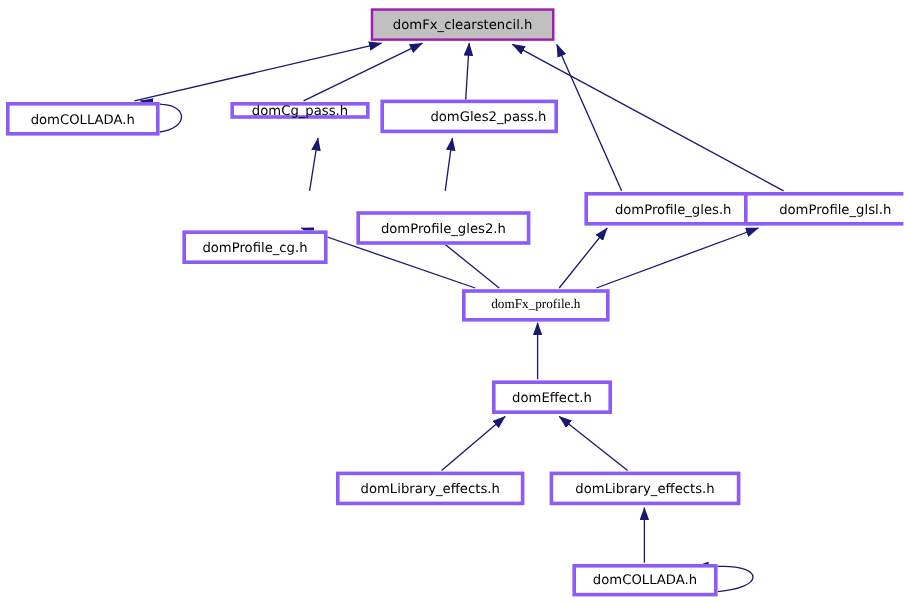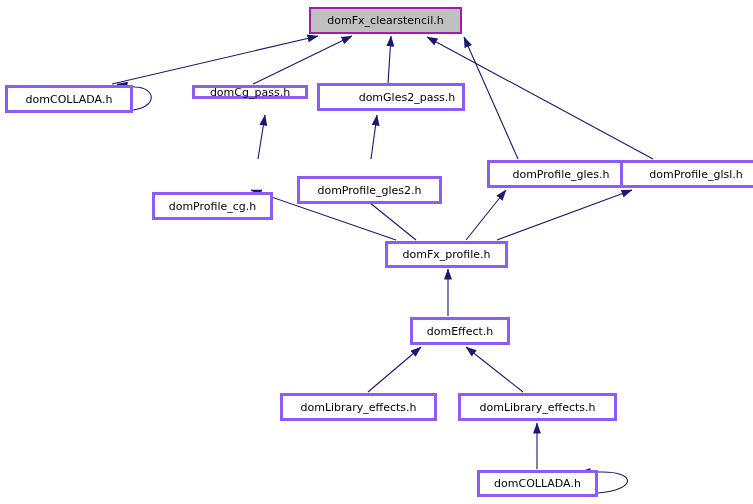--- a/index.html
+++ b/index.html
@@ -84,21 +84,21 @@
       </div>
       <div class="node" style="left: 297px; top: 176px; width: 145px; height: 28px;">
         <span>domProfile_gles2.h</span>
       </div>
       <div class="node" style="left: 487px; top: 160px; width: 148px; height: 28px;">
         <span>domProfile_gles.h</span>
       </div>
       <div class="node" style="left: 620px; top: 160px; width: 152px; height: 28px;">
         <span>domProfile_glsl.h</span>
       </div>
-      <div class="node" style="left: 385px; top: 241px; width: 123px; height: 27px;">
+      <div class="node" style="left: 385px; top: 241px; width: 123px; height: 27px; font-family: Liberation Serif, serif;">
         <span>domFx_profile.h</span>
       </div>
       <div class="node" style="left: 398px; top: 317px; width: 100px; height: 28px; margin-left: 12px;">
         <span>domEffect.h</span>
       </div>
       <div class="node" style="left: 280px; top: 393px; width: 157px; height: 28px;">
         <span>domLibrary_effects.h</span>
       </div>
       <div class="node" style="left: 458px; top: 393px; width: 159px; height: 28px;">
         <span>domLibrary_effects.h</span>

